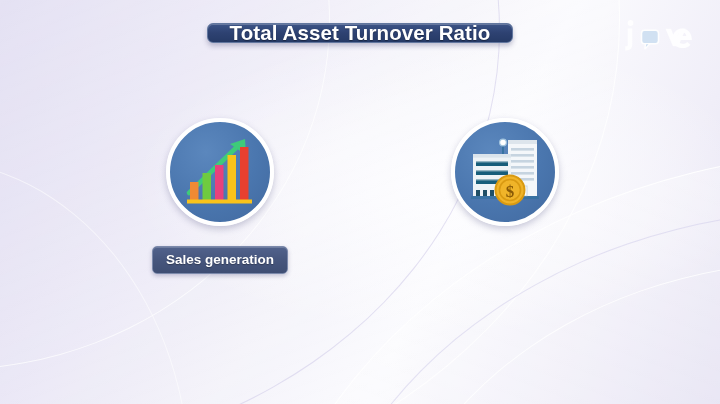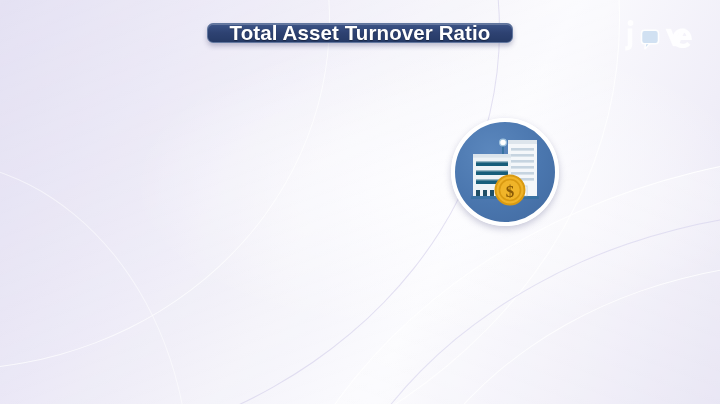--- a/index.html
+++ b/index.html
@@ -154,20 +154,40 @@
         <rect x="17.5" y="12.2" width="17" height="13.6" rx="3" fill="#cfe0f2" stroke="#ffffff" stroke-width="1.6"></rect>
         <path d="M21.5 25.6l-0.6 5.3 5.3-5.3z" fill="#cfe0f2" stroke="#ffffff" stroke-width="1.4" stroke-linejoin="round"></path>
       </g>
     </svg>
   </div>
 
   <div id="title-banner">
     <span class="txt">Total Asset Turnover Ratio</span>
   </div>
 
+  <div class="concept" id="concept-sales">
+    <div class="icon-circle">
+      <svg width="88" height="88" viewBox="0 0 88 88" aria-hidden="true">
+
+        <g>
+          <path d="M13 65 L64 16" stroke="#3ecb7a" stroke-width="4.6" stroke-linecap="round" fill="none"></path>
+          <path d="M69 11 L70 27 L54 16 Z" fill="#3ecb7a"></path>
+        </g>
+
+        <rect x="14" y="54" width="8.5" height="18" fill="#f08a33"></rect>
+        <rect x="26.5" y="45" width="8.5" height="27" fill="#6fcb3f"></rect>
+        <rect x="39" y="37" width="8.5" height="35" fill="#e8417c"></rect>
+        <rect x="51.5" y="27" width="8.5" height="45" fill="#f9c31a"></rect>
+        <rect x="64" y="19" width="8.5" height="53" fill="#e8402f"></rect>
+
+        <rect x="11" y="71.5" width="65" height="4" fill="#f9c31a"></rect>
+      </svg>
+    </div>
+    <div class="pill">Sales generation</div>
+  </div>
 
   <div class="concept" id="concept-assets">
     <div class="icon-circle">
       <svg width="88" height="88" viewBox="0 0 88 88" aria-hidden="true">
 
         <g>
           <rect x="47" y="12" width="29" height="56" fill="#f4f7fa"></rect>
           <rect x="47" y="12" width="29" height="4" fill="#dde5ec"></rect>
           <g fill="#c6d4e0">
             <rect x="50" y="20" width="23" height="2.6"></rect>

